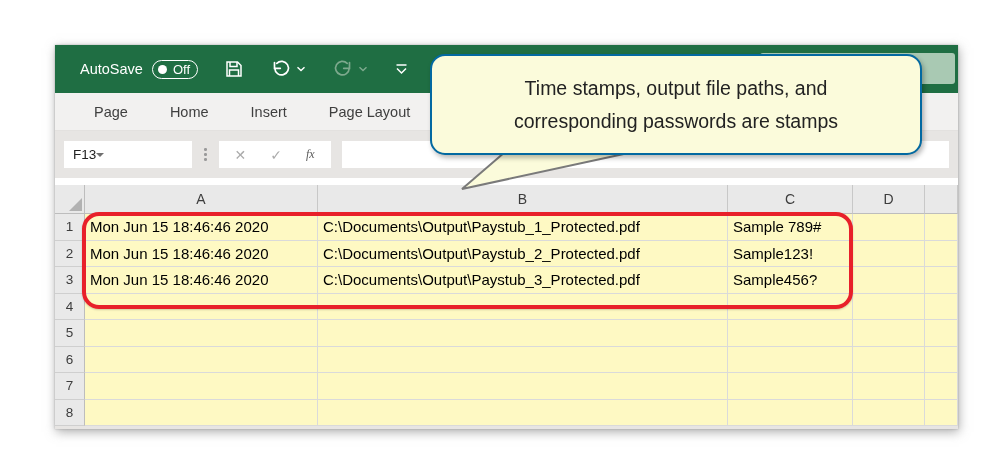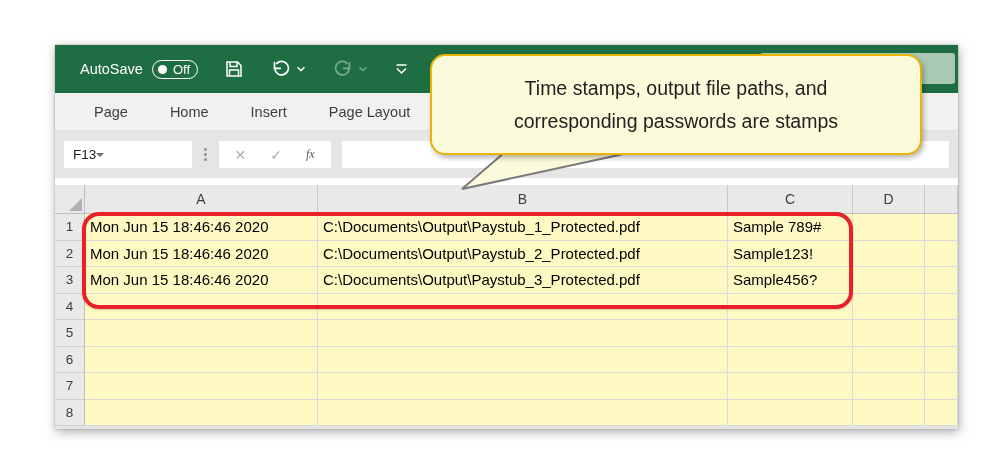--- a/index.html
+++ b/index.html
@@ -93,21 +93,21 @@
   .red-box {
     position:absolute; left:82px; top:212px; width:771px; height:97px;
     border:4px solid #e8202a; border-radius:17px; z-index:3;
     box-shadow:0 1px 2px rgba(0,0,0,.18);
   }
 
   
   .callout-tail { position:absolute; left:440px; top:148px; z-index:4; }
   .callout {
     position:absolute; left:430px; top:54px; width:492px; height:101px;
-    background:#fbfbdb; border:2px solid #eab308; border-radius:15px; z-index:5;
+    background:#fbfbdb; border:2px solid #0369a1; border-radius:15px; z-index:5;
     display:flex; flex-direction:column; justify-content:center; align-items:center;
     font-size:19.5px; color:#222; line-height:33px; text-align:center;
     box-shadow:2px 3px 5px rgba(0,0,0,.28);
   }
 </style>
 </head>
 <body>
 
 <div class="canvas">
 

